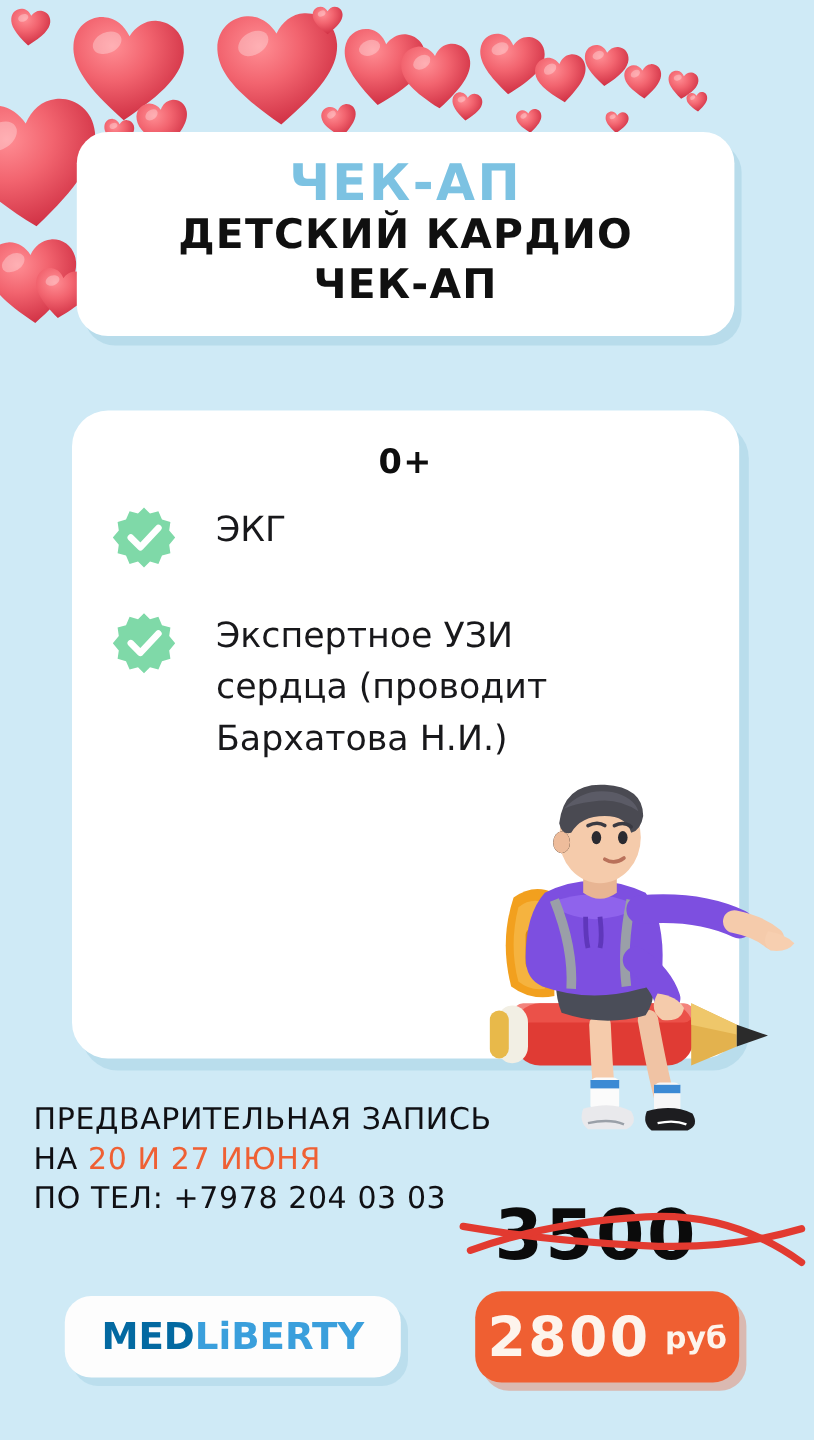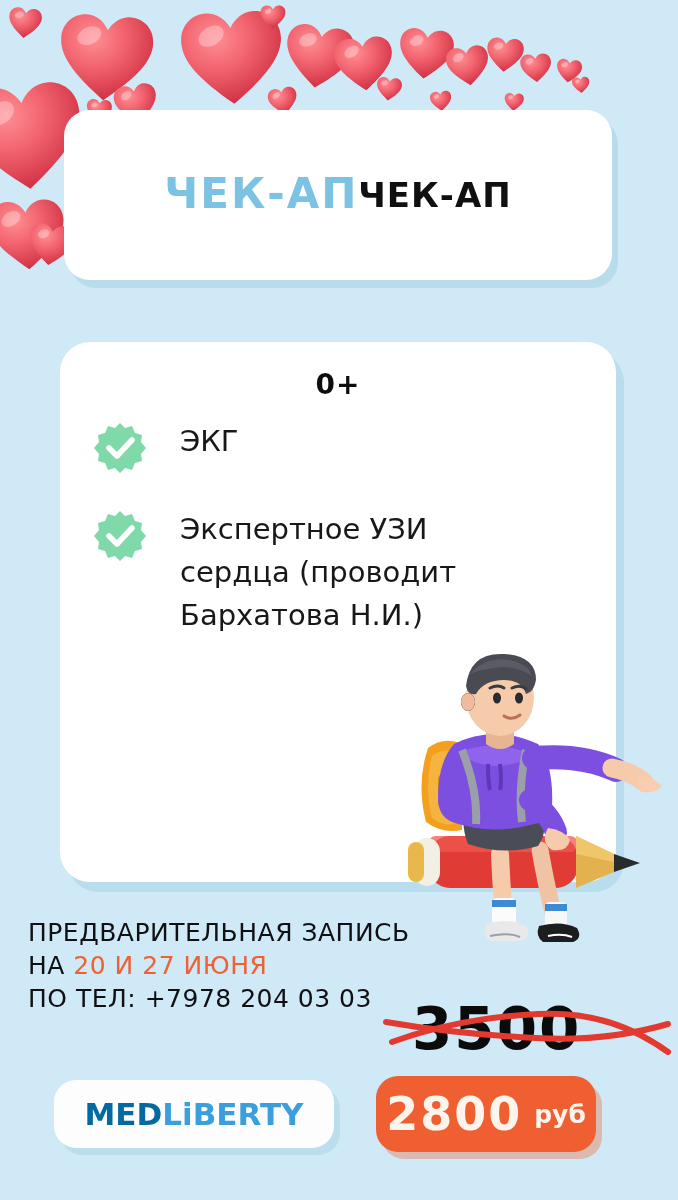--- a/index.html
+++ b/index.html
@@ -14,21 +14,21 @@
   .hearts{position:absolute;left:0;top:0;width:678px;height:300px;z-index:5;pointer-events:none;}
   .heart{position:absolute;}
   .heart svg{display:block;width:100%;height:100%;}
 
   
   .header-card{
     position:absolute;left:64px;top:110px;width:548px;height:170px;
     background:#ffffff;border-radius:26px;
     box-shadow:6px 8px 0 rgba(150,200,220,.40);
     z-index:10;
-    display:flex;flex-direction:row;align-items:center;justify-content:center;
+    display:flex;flex-direction:column;align-items:center;justify-content:center;
   }
   .checkup-blue{
     color:#7cc2e2;font-size:42px;font-weight:bold;letter-spacing:2px;
     line-height:1.0;margin-bottom:2px;
     font-family:"DejaVu Sans", sans-serif;
   }
   .headline{
     color:#101010;font-size:34px;font-weight:bold;letter-spacing:1px;
     line-height:1.20;text-align:center;
     font-family:"DejaVu Sans", sans-serif;
@@ -73,21 +73,21 @@
   
   .old-price{
     position:absolute;left:412px;top:1000px;z-index:18;
     font-size:58px;font-weight:bold;color:#0b0b0b;letter-spacing:2px;
     font-family:"DejaVu Sans", sans-serif;line-height:1;
   }
   .strike{position:absolute;left:382px;top:996px;width:290px;height:80px;z-index:19;pointer-events:none;}
   .strike svg{display:block;width:290px;height:80px;}
 
   .price-pill{
-    position:absolute;left:376px;top:1076px;width:220px;height:76px;
+    position:absolute;left:396px;top:1076px;width:220px;height:76px;
     background:#ef5f32;border-radius:22px;z-index:18;
     box-shadow:6px 7px 0 rgba(239,95,50,.35);
     display:flex;align-items:center;justify-content:center;
   }
   .price-new{
     color:#fdf4ec;font-size:46px;font-weight:bold;letter-spacing:2px;
     font-family:"DejaVu Sans", sans-serif;line-height:1;
   }
   .price-cur{
     color:#fdf4ec;font-size:25px;font-weight:bold;margin-left:12px;
@@ -435,20 +435,21 @@
           </defs>
           <path d="M50 90 C16 64 2 46 2 28 C2 12 14 2 27 2 C37 2 45 8 50 17 C55 8 63 2 73 2 C86 2 98 12 98 28 C98 46 84 64 50 90 Z" fill="url(#hg24)"></path>
           <ellipse cx="31" cy="24" rx="13" ry="9" fill="#ffffff" opacity=".30" transform="rotate(-28 31 24)"></ellipse>
         </svg>
       </div>
     </div>
 
   <div class="header-card">
     <div class="checkup-blue">ЧЕК-АП</div>
     <div class="headline">
+      <div>ДЕТСКИЙ КАРДИО</div>
       <div>ЧЕК-АП</div>
     </div>
   </div>
 
   <div class="main-card">
     <div class="age-badge">0+</div>
     <div class="services">
 
       <div class="service">
         <span class="tick">

